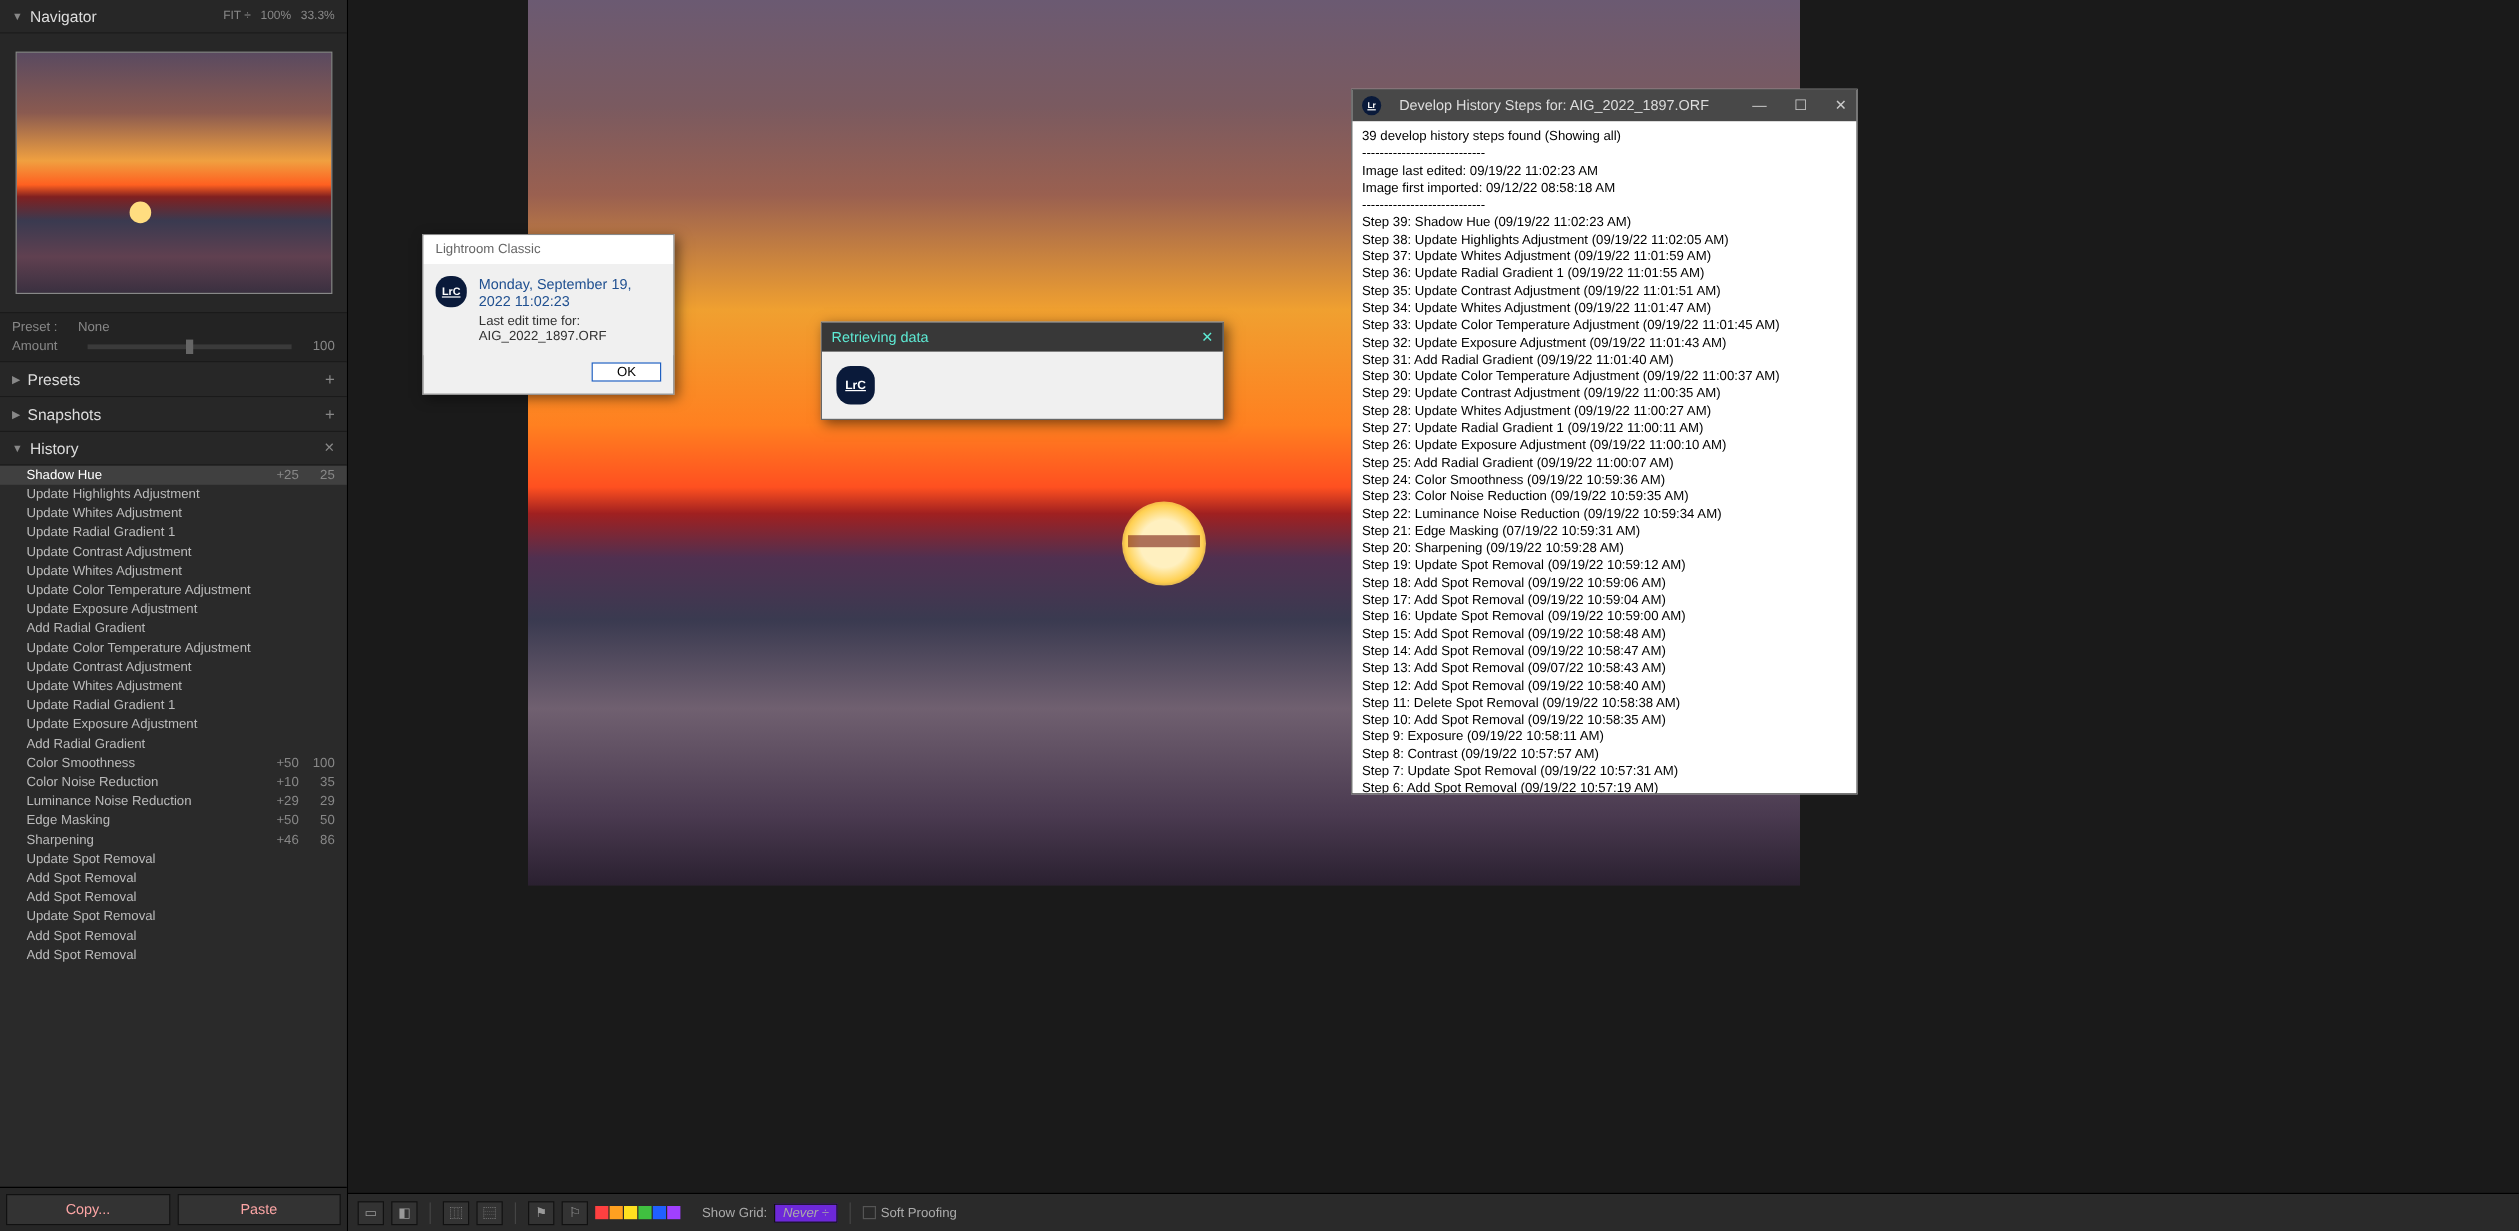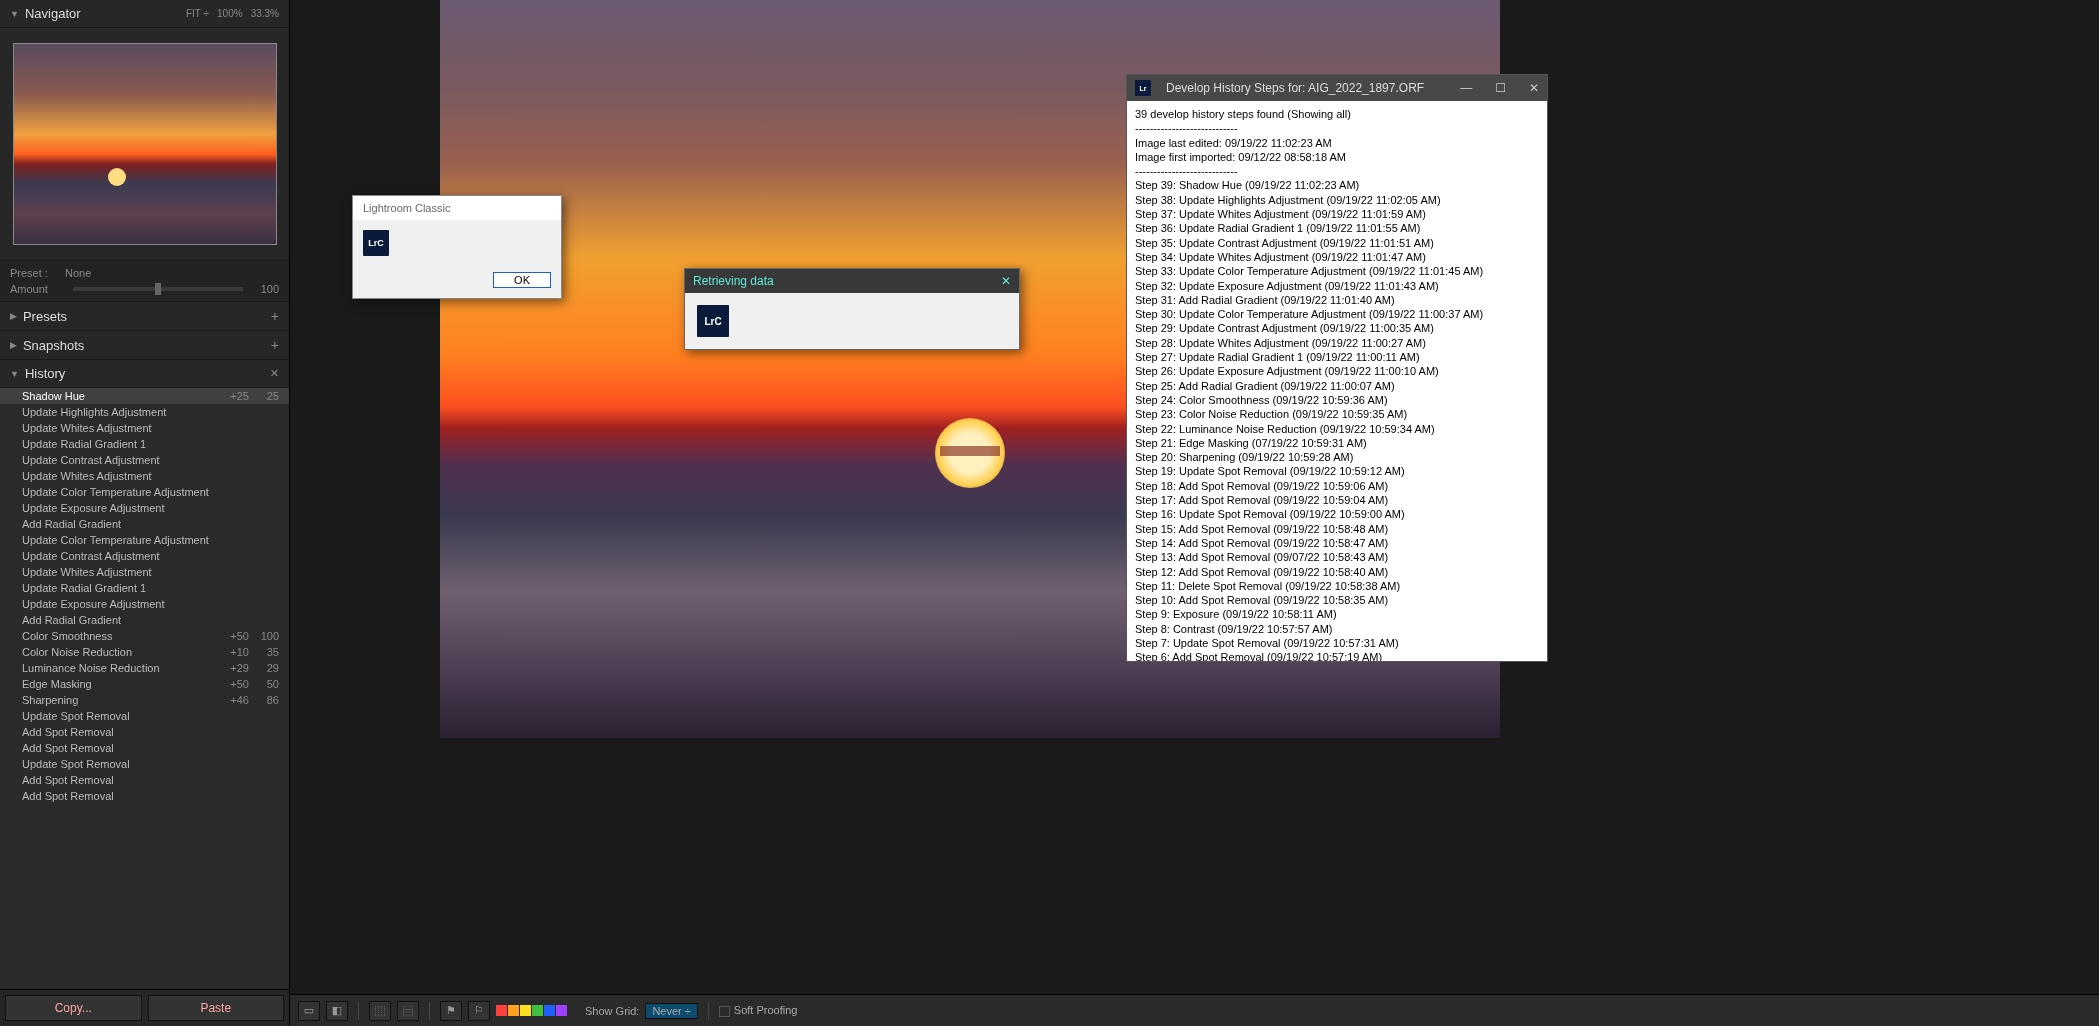--- a/index.html
+++ b/index.html
@@ -36,28 +36,28 @@
   .sunset-img { position: absolute; left: 150px; top: 0; width: 1060px; height: 738px; background: linear-gradient(to bottom,#6b5a72 0%,#7a5a60 12%,#9a6050 22%,#f0a030 35%,#ff8020 48%,#ff5020 55%,#a02020 58%,#503050 63%,#3a3a50 70%,#706070 80%,#4a3a50 92%,#2a2030 100%); }
   .sun { position: absolute; left: 495px; top: 418px; width: 70px; height: 70px; background: radial-gradient(circle,#fff0c0 40%,#ffd050 65%,rgba(255,80,20,0) 100%); border-radius: 50%; }
   .sun::before { content: ""; position: absolute; left: 5px; top: 28px; right: 5px; height: 10px; background: rgba(120,30,20,0.6); }
 
   
   .bottom-bar { position: absolute; left: 290px; bottom: 0; right: 0; height: 32px; background: #2a2a2a; border-top: 1px solid #000; display: flex; align-items: center; padding: 0 8px; gap: 6px; color: #aaa; font-size: 11px; }
   .toolbtn { width: 22px; height: 20px; background: #333; border: 1px solid #111; display: flex; align-items: center; justify-content: center; color: #999; cursor: pointer; }
   .sep { width: 1px; height: 18px; background: #444; margin: 0 4px; }
   .swatches { display: flex; gap: 1px; }
   .swatch { width: 11px; height: 11px; }
-  .dd { background: #0c4a6e; border: 1px solid #111; padding: 1px 6px; }
+  .dd { background: #6d28d9; border: 1px solid #111; padding: 1px 6px; font-style: italic; }
   .cb { width: 11px; height: 11px; border: 1px solid #555; display: inline-block; vertical-align: middle; margin-right: 4px; }
 
   
   .lr-dialog { position: absolute; left: 352px; top: 195px; width: 210px; background: #f0f0f0; border: 1px solid #888; box-shadow: 3px 3px 10px rgba(0,0,0,0.5); }
   .lr-dialog .titlebar { background: #fff; color: #666; padding: 6px 10px; font-size: 11px; }
   .lr-dialog .body { display: flex; padding: 10px; gap: 10px; background: #f0f0f0; }
-  .lr-icon { width: 26px; height: 26px; background: #0a1a3a; color: #fff; font-size: 9px; font-weight: bold; display: flex; align-items: center; justify-content: center; border-radius: 1px; flex: none; }
+  .lr-icon { width: 26px; height: 26px; background: #0a1a3a; color: #fff; font-size: 9px; font-weight: bold; display: flex; align-items: center; justify-content: center; border-radius: 12px; flex: none; text-decoration: underline; }
   .lr-dialog .msg { color: #205090; font-size: 12px; }
   .lr-dialog .sub { color: #333; font-size: 11px; margin-top: 4px; }
   .lr-dialog .footer { padding: 6px 10px 10px; text-align: right; }
   .lr-dialog .okbtn { background: #fff; border: 1px solid #2060c0; color: #000; padding: 1px 20px; font-size: 11px; cursor: pointer; }
 
   
   .prog-dialog { position: absolute; left: 684px; top: 268px; width: 336px; background: #f0f0f0; border: 1px solid #666; box-shadow: 3px 3px 10px rgba(0,0,0,0.5); }
   .prog-dialog .titlebar { background: #383838; color: #5eead4; padding: 5px 8px; font-size: 12px; display: flex; }
   .prog-dialog .titlebar .x { margin-left: auto; cursor: pointer; }
   .prog-dialog .body { display: flex; padding: 12px; gap: 12px; align-items: flex-start; }
@@ -244,20 +244,24 @@
   <span style="margin-left:12px">Show Grid:</span>
   <span class="dd">Never ÷</span>
   <span class="sep"></span>
   <label><span class="cb"></span><span>Soft Proofing</span></label>
 </div>
 
 <div class="lr-dialog">
   <div class="titlebar">Lightroom Classic</div>
   <div class="body">
     <div class="lr-icon">LrC</div>
+    <div>
+      <div class="msg">Monday, September 19, 2022 11:02:23</div>
+      <div class="sub">Last edit time for: AIG_2022_1897.ORF</div>
+    </div>
   </div>
   <div class="footer">
     <button class="okbtn">OK</button>
   </div>
 </div>
 
 <div class="prog-dialog">
   <div class="titlebar">
     <span>Retrieving data</span>
     <span class="x">✕</span>

